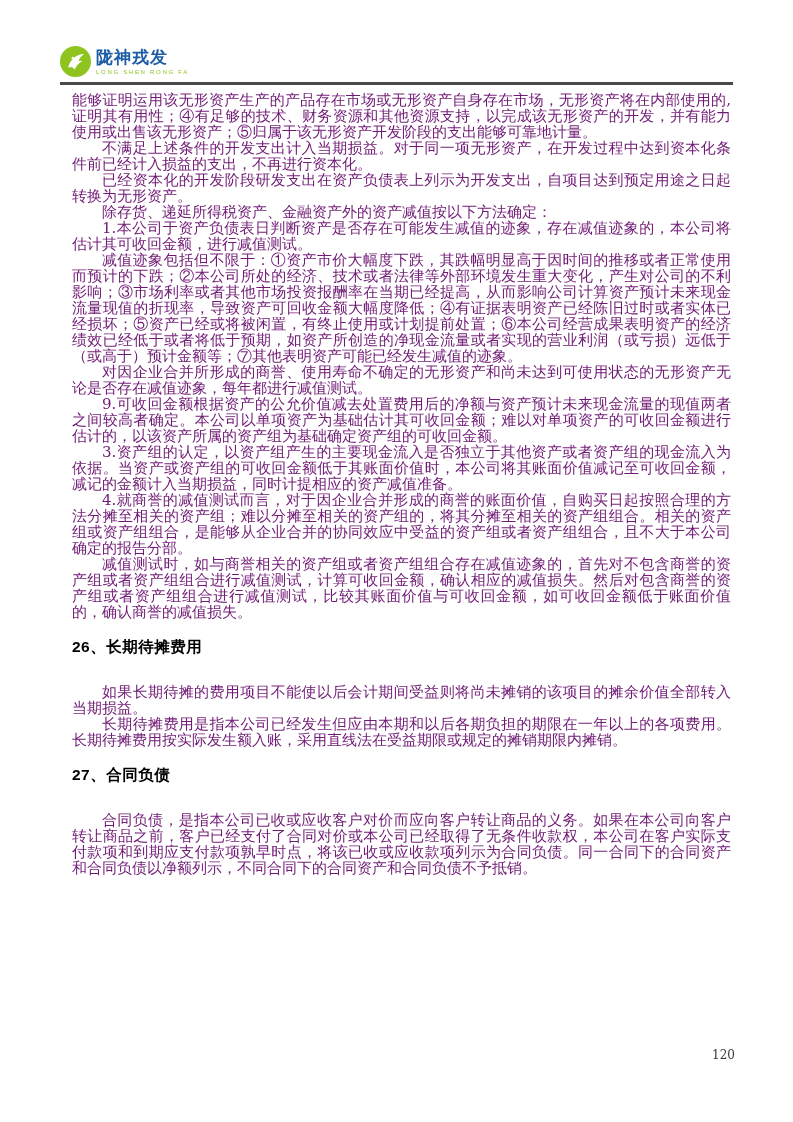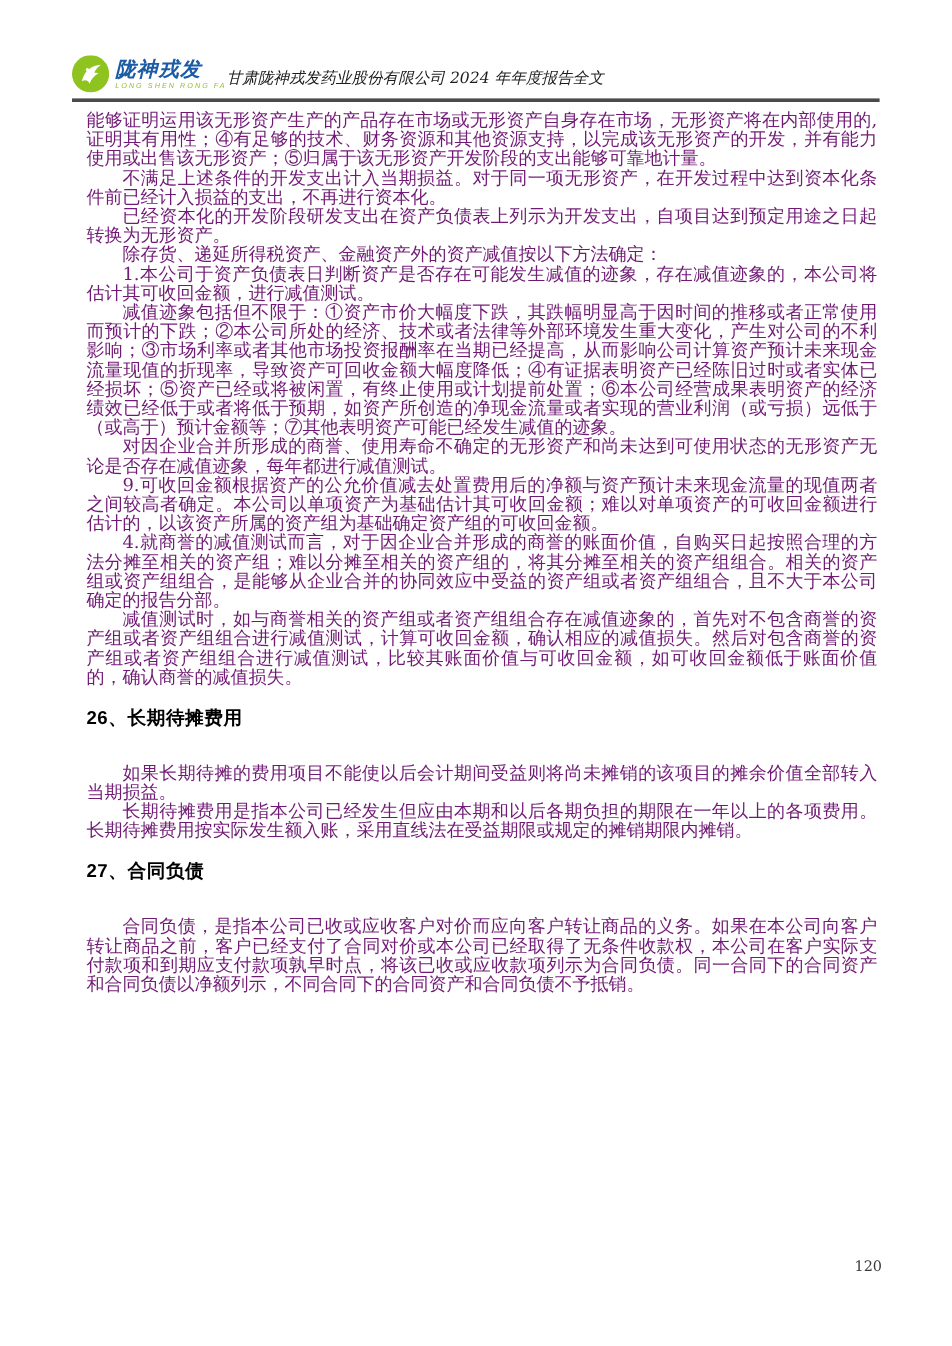--- a/index.html
+++ b/index.html
@@ -12,24 +12,24 @@
     position: relative;
     overflow: hidden;
   }
   .page {
     position: absolute; inset: 0;
     padding: 46px 60px 0 60px;
   }
   
   .header {
     display: flex;
+    justify-content: space-between;
     align-items: flex-end;
     border-bottom: 3px solid #4a4a4a;
     padding-bottom: 5px;
-    font-style: italic;
   }
   .logo { display: flex; align-items: center; gap: 5px; }
   .logo-icon svg { display: block; }
   .logo-txt { display: flex; flex-direction: column; line-height: 1; }
   .logo-cn {
     font-family: "Liberation Sans", "DejaVu Sans", sans-serif;
     font-weight: bold; font-size: 17px; color: #1c5ca5; letter-spacing: 1px;
   }
   .logo-en {
     font-family: "Liberation Sans", "DejaVu Sans", sans-serif;
@@ -77,34 +77,34 @@
           <circle cx="16" cy="16" r="16" fill="#8fc31f"></circle>
           <path d="M8.5 22.5 C10 14.5 16 8.5 25 8.2 C22 10.2 20.2 12.2 19.2 15.2 L23 15.4 C19.5 17.4 16.4 20.4 15.2 24.6 C13.4 20.8 10.8 21.2 8.5 22.5 Z" fill="#ffffff"></path>
           <circle cx="13.2" cy="12.4" r="1.3" fill="#ffffff"></circle>
         </svg>
       </span>
       <span class="logo-txt">
         <span class="logo-cn">陇神戎发</span>
         <span class="logo-en">LONG SHEN RONG FA</span>
       </span>
     </div>
-    <div class="header-title">甘肃陇神戎发药业股份有限公司 2024 年年度报告全文</div>
   </div>
 
   <div class="content">
 
     <p class="body-text">能够证明运用该无形资产生产的产品存在市场或无形资产自身存在市场，无形资产将在内部使用的,证明其有用性；④有足够的技术、财务资源和其他资源支持，以完成该无形资产的开发，并有能力使用或出售该无形资产；⑤归属于该无形资产开发阶段的支出能够可靠地计量。</p>
     <p class="body-text indent">不满足上述条件的开发支出计入当期损益。对于同一项无形资产，在开发过程中达到资本化条件前已经计入损益的支出，不再进行资本化。</p>
     <p class="body-text indent">已经资本化的开发阶段研发支出在资产负债表上列示为开发支出，自项目达到预定用途之日起转换为无形资产。</p>
 
     <p class="body-text indent">除存货、递延所得税资产、金融资产外的资产减值按以下方法确定：</p>
     <p class="body-text indent">1.本公司于资产负债表日判断资产是否存在可能发生减值的迹象，存在减值迹象的，本公司将估计其可收回金额，进行减值测试。</p>
     <p class="body-text indent">减值迹象包括但不限于：①资产市价大幅度下跌，其跌幅明显高于因时间的推移或者正常使用而预计的下跌；②本公司所处的经济、技术或者法律等外部环境发生重大变化，产生对公司的不利影响；③市场利率或者其他市场投资报酬率在当期已经提高，从而影响公司计算资产预计未来现金流量现值的折现率，导致资产可回收金额大幅度降低；④有证据表明资产已经陈旧过时或者实体已经损坏；⑤资产已经或将被闲置，有终止使用或计划提前处置；⑥本公司经营成果表明资产的经济绩效已经低于或者将低于预期，如资产所创造的净现金流量或者实现的营业利润（或亏损）远低于（或高于）预计金额等；⑦其他表明资产可能已经发生减值的迹象。</p>
     <p class="body-text indent">对因企业合并所形成的商誉、使用寿命不确定的无形资产和尚未达到可使用状态的无形资产无论是否存在减值迹象，每年都进行减值测试。</p>
     <p class="body-text indent">9.可收回金额根据资产的公允价值减去处置费用后的净额与资产预计未来现金流量的现值两者之间较高者确定。本公司以单项资产为基础估计其可收回金额；难以对单项资产的可收回金额进行估计的，以该资产所属的资产组为基础确定资产组的可收回金额。</p>
+    <p class="body-text indent">3.资产组的认定，以资产组产生的主要现金流入是否独立于其他资产或者资产组的现金流入为依据。当资产或资产组的可收回金额低于其账面价值时，本公司将其账面价值减记至可收回金额，减记的金额计入当期损益，同时计提相应的资产减值准备。</p>
     <p class="body-text indent">4.就商誉的减值测试而言，对于因企业合并形成的商誉的账面价值，自购买日起按照合理的方法分摊至相关的资产组；难以分摊至相关的资产组的，将其分摊至相关的资产组组合。相关的资产组或资产组组合，是能够从企业合并的协同效应中受益的资产组或者资产组组合，且不大于本公司确定的报告分部。</p>
     <p class="body-text indent">减值测试时，如与商誉相关的资产组或者资产组组合存在减值迹象的，首先对不包含商誉的资产组或者资产组组合进行减值测试，计算可收回金额，确认相应的减值损失。然后对包含商誉的资产组或者资产组组合进行减值测试，比较其账面价值与可收回金额，如可收回金额低于账面价值的，确认商誉的减值损失。</p>
 
     <h2 class="section-heading">26、长期待摊费用</h2>
     <p class="body-text indent">如果长期待摊的费用项目不能使以后会计期间受益则将尚未摊销的该项目的摊余价值全部转入当期损益。</p>
     <p class="body-text indent">长期待摊费用是指本公司已经发生但应由本期和以后各期负担的期限在一年以上的各项费用。长期待摊费用按实际发生额入账，采用直线法在受益期限或规定的摊销期限内摊销。</p>
 
     <h2 class="section-heading">27、合同负债</h2>
     <p class="body-text indent">合同负债，是指本公司已收或应收客户对价而应向客户转让商品的义务。如果在本公司向客户转让商品之前，客户已经支付了合同对价或本公司已经取得了无条件收款权，本公司在客户实际支付款项和到期应支付款项孰早时点，将该已收或应收款项列示为合同负债。同一合同下的合同资产和合同负债以净额列示，不同合同下的合同资产和合同负债不予抵销。</p>
 

